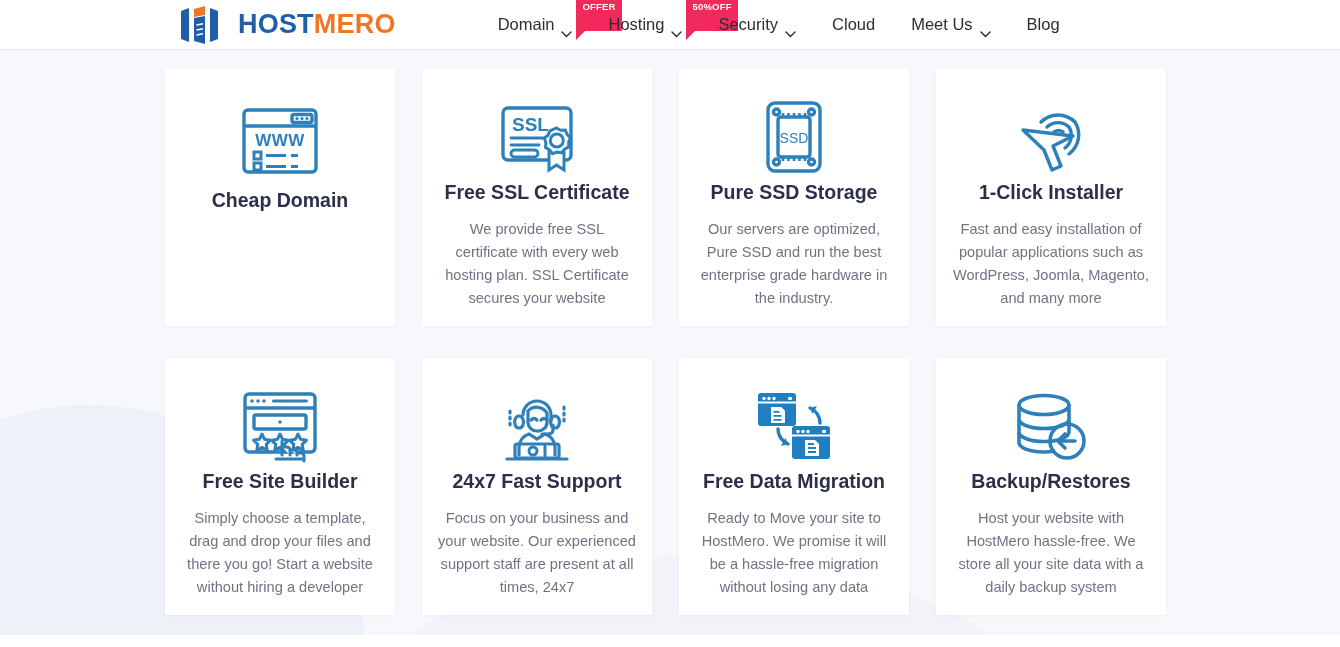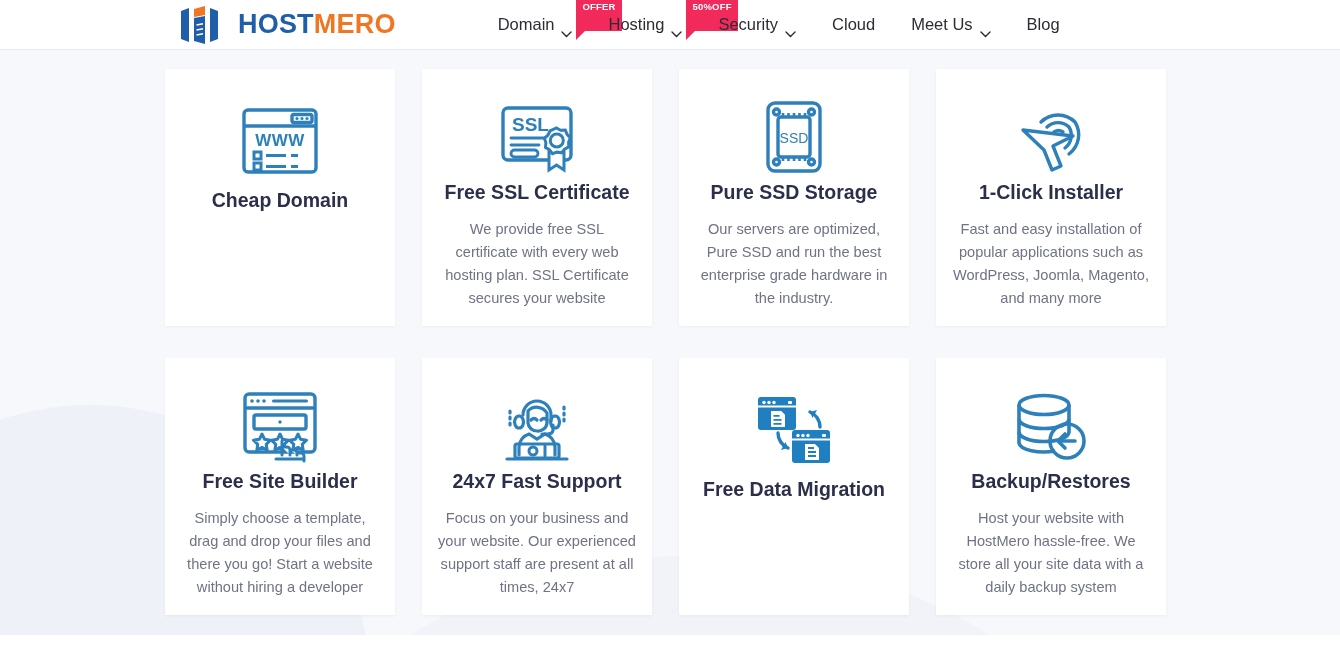--- a/index.html
+++ b/index.html
@@ -402,20 +402,21 @@
           </g>
           <g fill="none" stroke="#1f7fc0" stroke-width="3.4" stroke-linecap="round">
             <path d="M56 19 A16 16 0 0 1 66 34"></path>
             <path d="M24 40 A16 16 0 0 0 34 55"></path>
           </g>
           <path d="M56 19 L63 17 L58.5 25 Z" fill="#1f7fc0"></path>
           <path d="M34 55 L27 57 L31.5 49 Z" fill="#1f7fc0"></path>
         </svg>
       </div>
       <div class="feature-title">Free Data Migration</div>
+      <div class="feature-desc">Ready to Move your site to HostMero. We promise it will be a hassle-free migration without losing any data</div>
     </div>
 
     <div class="feature-card">
       <div class="feature-icon">
         <svg viewBox="0 0 80 74" width="80" height="74">
           <g fill="none" stroke="#2e80ba" stroke-width="3.6">
             <ellipse cx="33" cy="16" rx="25" ry="9.5"></ellipse>
             <path d="M8 16 V30 A25 9.5 0 0 0 58 30 V16"></path>
             <path d="M8 30 V43 A25 9.5 0 0 0 58 43 V30"></path>
             <path d="M8 43 V54 A25 9.5 0 0 0 44 62"></path>

